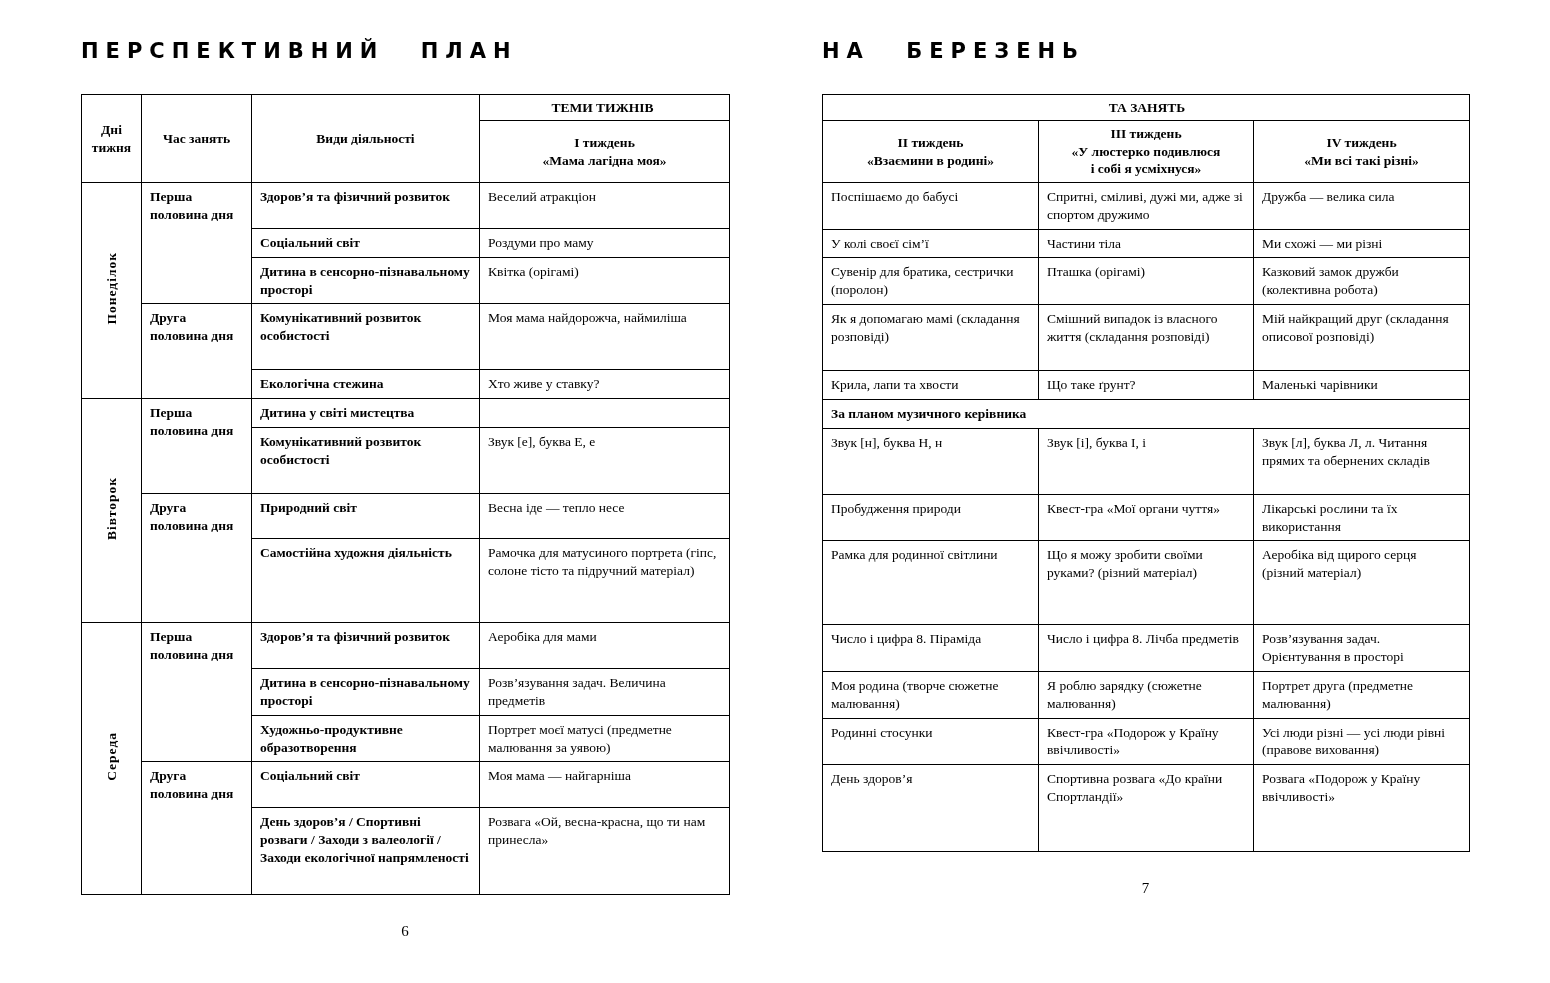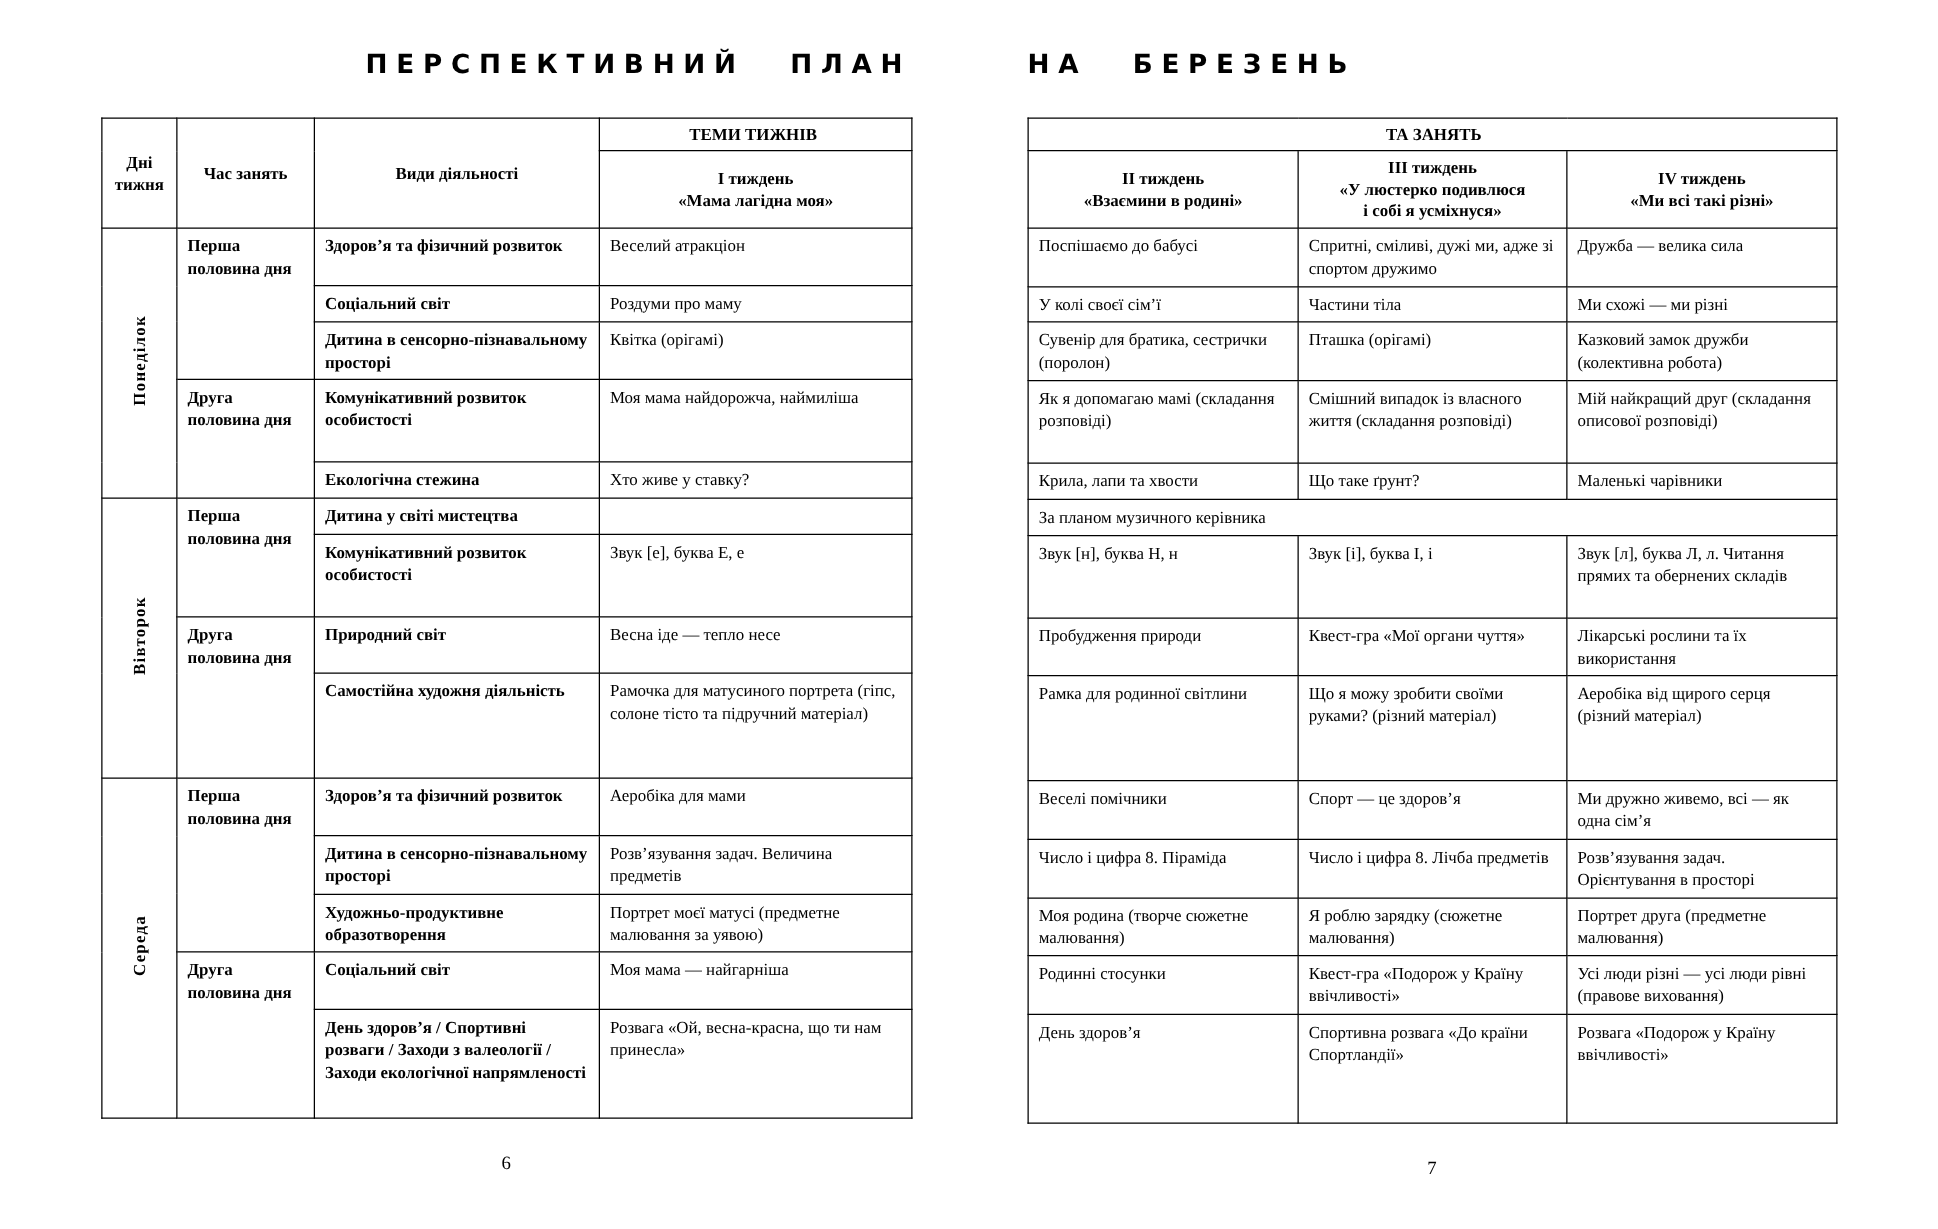--- a/index.html
+++ b/index.html
@@ -14,21 +14,21 @@
   .page { display:flex; flex-direction:column; }
   .page-col-left { width:648px; }
   .page-col-right { width:647px; }
   .title {
     font-family:"DejaVu Sans", sans-serif;
     font-size:21px; font-weight:bold;
     letter-spacing:7px; word-spacing:22px;
     line-height:26px; margin-bottom:30px;
     white-space:nowrap;
   }
-  .title-left { text-align:right; }
+  .title-left { }
   .title-right { text-align:left; }
   table { border-collapse:collapse; table-layout:fixed; border:1.5px solid #000; }
   .tbl-left { width:648px; }
   .tbl-right { width:647px; }
   th, td {
     border:1px solid #000;
     font-size:13.5px; line-height:1.32;
     padding:5px 8px;
     vertical-align:top; text-align:left;
     overflow:hidden;
@@ -41,21 +41,21 @@
   .day-cell span {
     display:inline-block;
     writing-mode:vertical-rl;
     transform:rotate(180deg);
     letter-spacing:1px;
     font-size:13.5px;
   }
   .time-cell { font-weight:bold; }
   .act-cell { font-weight:bold; }
   .theme-cell { font-weight:normal; }
-  .music-cell { font-weight:normal; }
+  .music-cell { font-weight:bold; }
   .page-number { margin-top:28px; text-align:center; font-size:15px; }
 </style>
 </head>
 <body>
 
 <div class="spread">
 
   <section class="page page-col-left">
     <h1 class="title title-left">ПЕРСПЕКТИВНИЙ ПЛАН</h1>
 
@@ -211,25 +211,20 @@
           <td class="theme-cell">Пробудження природи</td>
           <td class="theme-cell">Квест-гра «Мої органи чуття»</td>
           <td class="theme-cell">Лікарські рослини та їх використання</td>
         </tr>
         <tr style="height:84px">
           <td class="theme-cell">Рамка для родинної світлини</td>
           <td class="theme-cell">Що я можу зробити своїми руками? (різний матеріал)</td>
           <td class="theme-cell">Аеробіка від щирого серця (різний матеріал)</td>
         </tr>
         <tr style="height:46px">
-          <td class="theme-cell">Веселі помічники</td>
-          <td class="theme-cell">Спорт — це здоров’я</td>
-          <td class="theme-cell">Ми дружно живемо, всі — як одна сім’я</td>
-        </tr>
-        <tr style="height:46px">
           <td class="theme-cell">Число і цифра 8. Піраміда</td>
           <td class="theme-cell">Число і цифра 8. Лічба предметів</td>
           <td class="theme-cell">Розв’язування задач. Орієнтування в просторі</td>
         </tr>
         <tr style="height:45px">
           <td class="theme-cell">Моя родина (творче сюжетне малювання)</td>
           <td class="theme-cell">Я роблю зарядку (сюжетне малювання)</td>
           <td class="theme-cell">Портрет друга (предметне малювання)</td>
         </tr>
         <tr style="height:46px">

